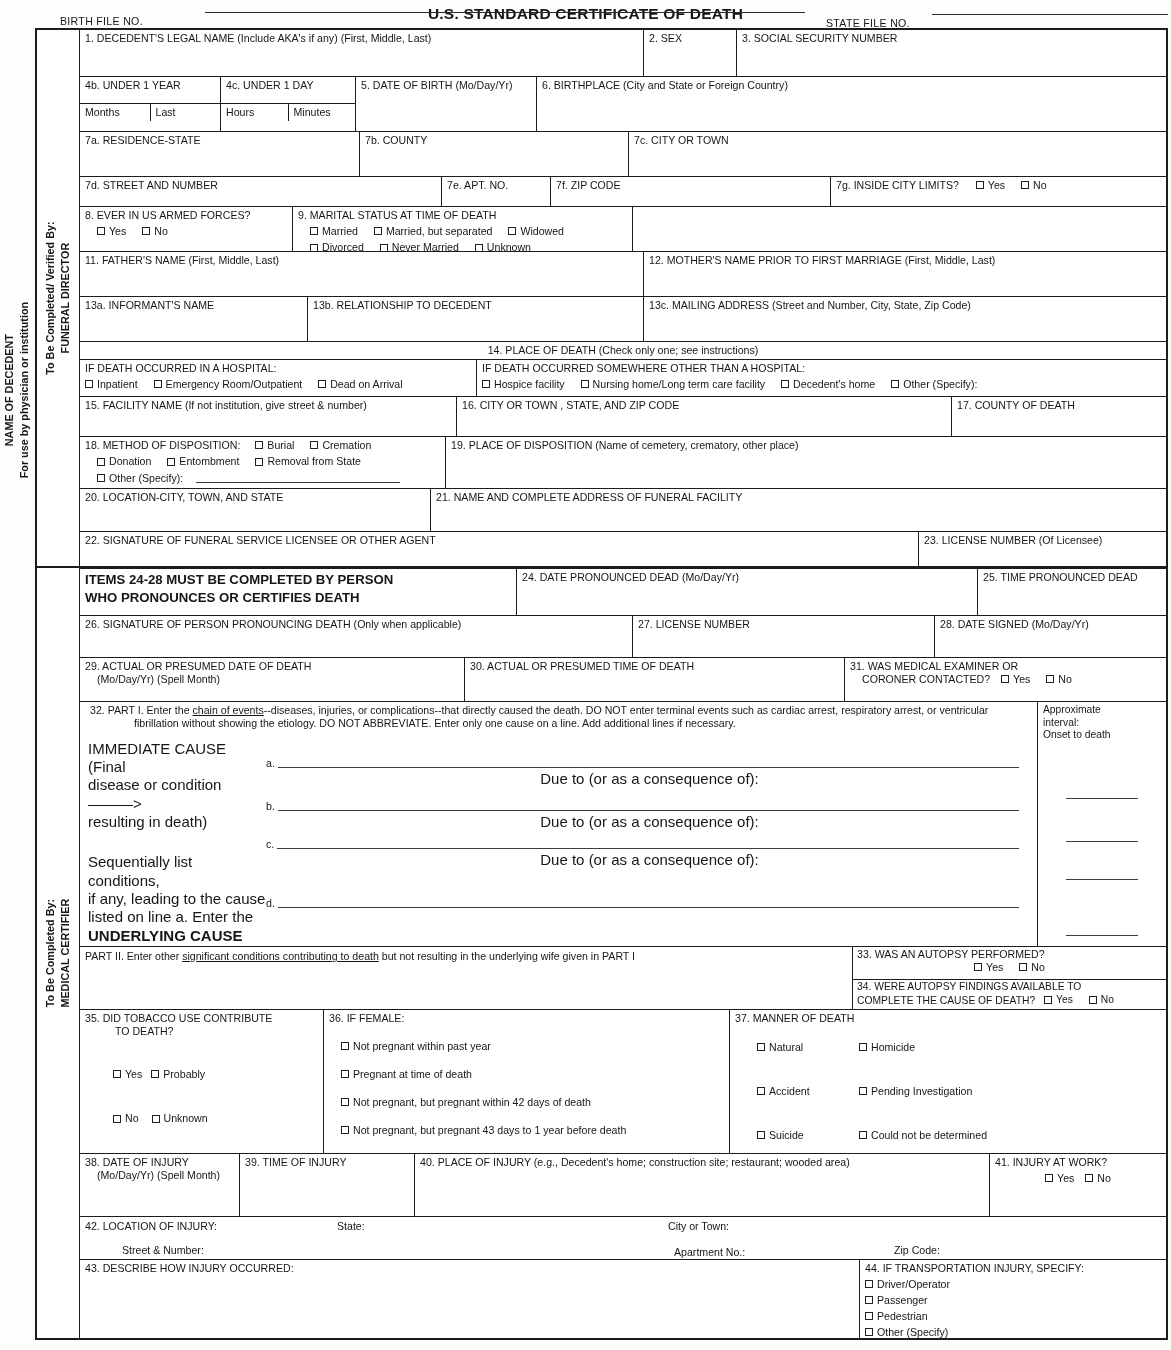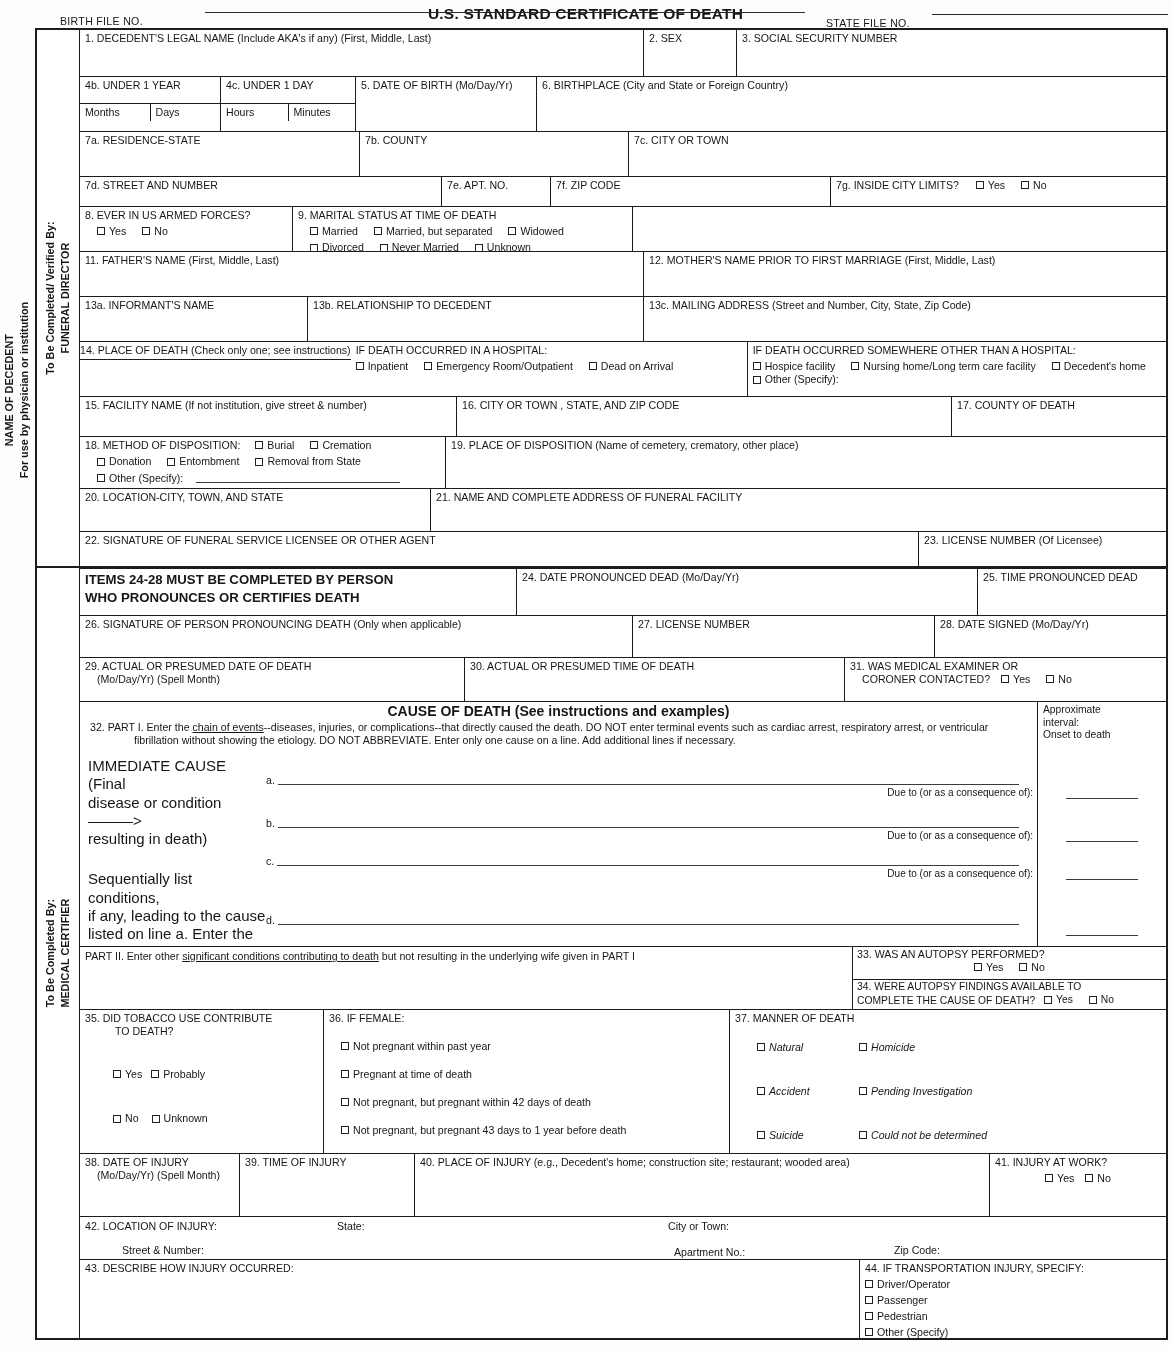--- a/index.html
+++ b/index.html
@@ -51,29 +51,29 @@
   .cause-left { flex:1; border-right:1.3px solid #1c1c1c; display:flex; flex-direction:column; padding:1px 0 0 0; overflow:hidden; }
   .cause-header { text-align:center; font-weight:bold; font-size:14px; }
   .cause-intro { margin:1px 8px 0 10px; padding-left:44px; text-indent:-44px; }
   .cause-grid { display:flex; flex:1; margin-top:10px; }
   .cause-labels { width:186px; padding-left:8px; flex:none; }
   .cause-lines { flex:1; display:flex; flex-direction:column; padding-right:4px; }
   .cl { font-size:15px; }
   .crow { display:flex; align-items:flex-end; }
   .crow .letter { flex:none; padding-right:1px; }
   .wline { flex:1; border-bottom:1.5px solid #3b3b3b; margin:0 14px 2px 2px; }
-  .due { text-align:right; font-size:10px; }
+  .due { text-align:center; font-size:15px; }
   .interval-col { width:128px; flex:none; padding:2px 5px; font-size:10.3px; }
   .sline { border-bottom:1.5px solid #3b3b3b; width:72px; margin:0 auto; }
 
   .p2-right { flex:1; display:flex; flex-direction:column; }
   .p2-33 { border-bottom:1.3px solid #1c1c1c; padding:1px 4px; height:33px; }
   .p2-34 { padding:1px 4px; flex:1; font-size:10.3px; }
 
-  .f37-grid { display:flex; margin:16px 0 0 22px;font-style:italic; }
+  .f37-grid { display:flex; margin:16px 0 0 22px; }
   .f37-col { display:flex; flex-direction:column; row-gap:31px; }
   .f37-col.c1 { width:102px; }
   .f36-opts .opt { display:flex; margin-top:15px; }
   .f44-opts .opt { display:flex; margin-top:3px; }
 
   .abs { position:absolute; }
 </style>
 </head>
 <body>
 
@@ -113,21 +113,21 @@
       <div class="cell" style="width:564px"><span>1.  DECEDENT'S LEGAL NAME  (Include AKA's if any) (First, Middle, Last)</span></div>
       <div class="cell" style="width:93px"><span>2.  SEX</span></div>
       <div class="cell last"><span>3.  SOCIAL SECURITY NUMBER</span></div>
     </div>
 
     <div class="row" style="height:55px">
       <div class="cell noPad" style="width:141px">
         <div class="sub-label" style="height:26px">4b.  UNDER 1 YEAR</div>
         <div class="subrow">
           <div class="subcell bdr">Months</div>
-          <div class="subcell">Days</div>
+          <div class="subcell">Last</div>
         </div>
       </div>
       <div class="cell noPad" style="width:135px">
         <div class="sub-label" style="height:26px">4c.  UNDER 1 DAY</div>
         <div class="subrow">
           <div class="subcell bdr">Hours</div>
           <div class="subcell">Minutes</div>
         </div>
       </div>
       <div class="cell" style="width:181px"><span>5.  DATE OF BIRTH (Mo/Day/Yr)</span></div>
@@ -208,21 +208,21 @@
       <div class="cell" style="width:564px"><span>11.  FATHER'S NAME (First, Middle, Last)</span></div>
       <div class="cell last"><span>12.  MOTHER'S NAME PRIOR TO FIRST MARRIAGE (First, Middle, Last)</span></div>
     </div>
 
     <div class="row" style="height:45px">
       <div class="cell" style="width:228px"><span>13a.  INFORMANT'S NAME</span></div>
       <div class="cell" style="width:336px"><span>13b.  RELATIONSHIP TO DECEDENT</span></div>
       <div class="cell last"><span>13c.  MAILING ADDRESS (Street and Number, City, State, Zip Code)</span></div>
     </div>
 
-    <div class="row" style="height:55px; flex-direction:row">
+    <div class="row" style="height:55px; flex-direction:column">
       <div class="center" style="height:18px; border-bottom:1.3px solid #1c1c1c; padding-top:2px">14.  PLACE OF DEATH (Check only one; see instructions)</div>
       <div style="display:flex; flex:1">
         <div class="cell" style="width:397px; border-right:1.3px solid #1c1c1c">
           <div>IF DEATH OCCURRED IN A HOSPITAL:</div>
           <div class="optline">
             <span class="opt">
                 <span class="cb"></span>
                 <span>Inpatient</span>
               </span>
             <span class="opt">
@@ -345,21 +345,20 @@
           <span class="opt">
               <span class="cb"></span>
               <span>No</span>
             </span>
         </div>
       </div>
     </div>
 
     <div class="row" style="height:245px">
       <div class="cause-left">
-        <div class="cause-header">CAUSE OF DEATH (See instructions and examples)</div>
         <div class="cause-intro">
           <span>32.  PART I.  Enter the </span><span style="text-decoration:underline">chain of events</span><span>--diseases, injuries, or complications--that directly caused the death.  DO NOT enter terminal events such as cardiac arrest, respiratory arrest, or ventricular fibrillation without showing the etiology.  DO NOT ABBREVIATE.  Enter only one cause on a line.  Add additional lines if necessary.</span>
         </div>
         <div class="cause-grid">
           <div class="cause-labels">
             <div class="cl">IMMEDIATE CAUSE (Final</div>
             <div class="cl">disease  or condition ———&gt;</div>
             <div class="cl">resulting  in death)</div>
             <div class="cl" style="margin-top:22px">Sequentially list conditions,</div>
             <div class="cl">if any,  leading to the cause</div>

